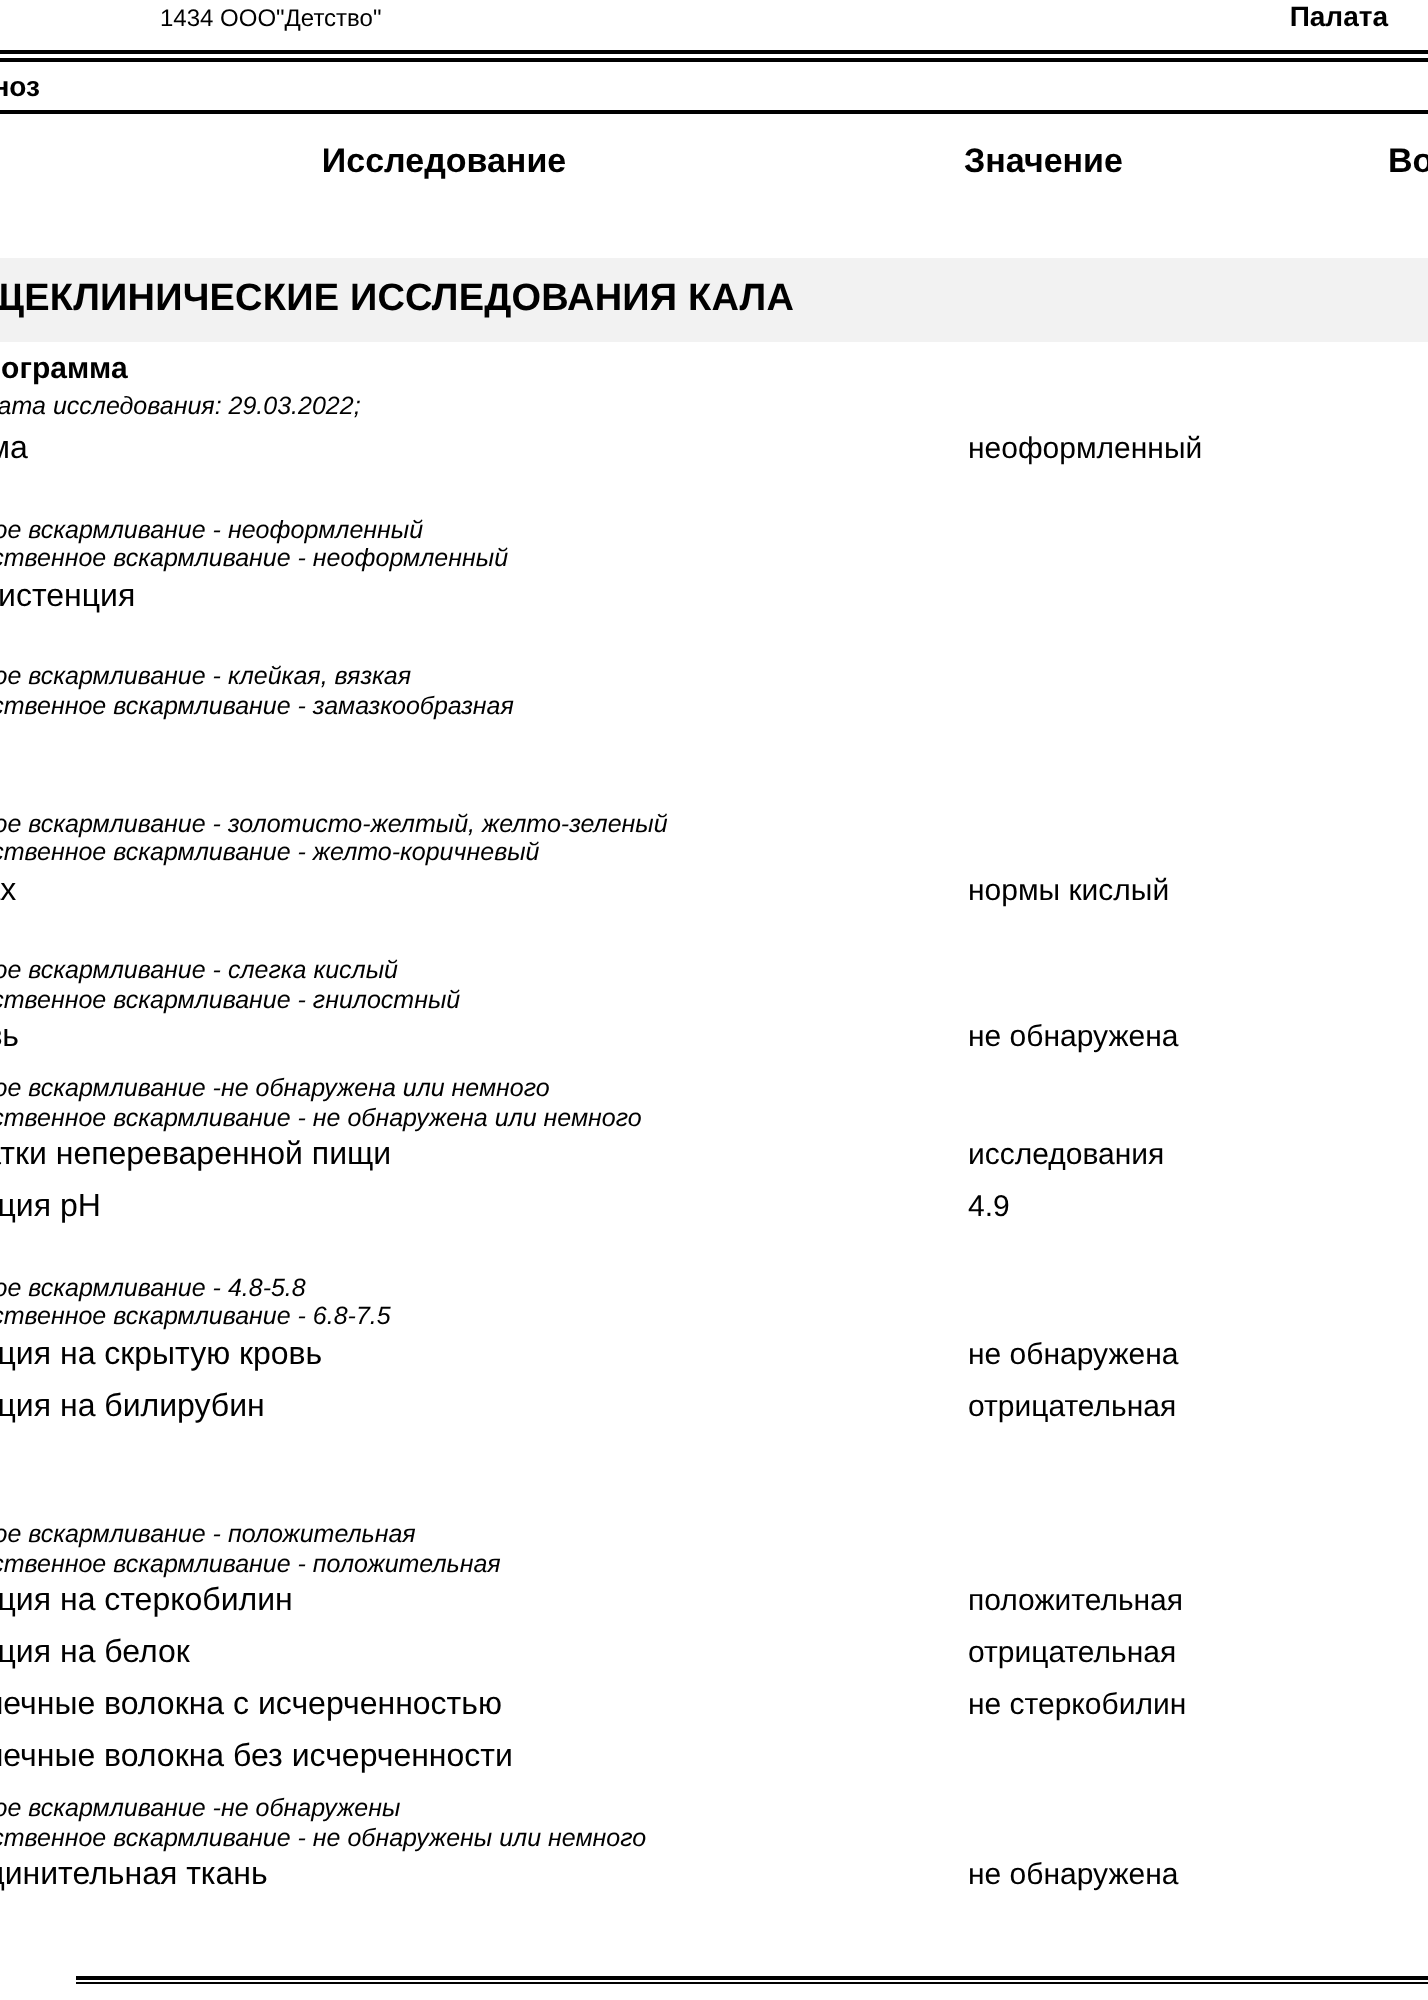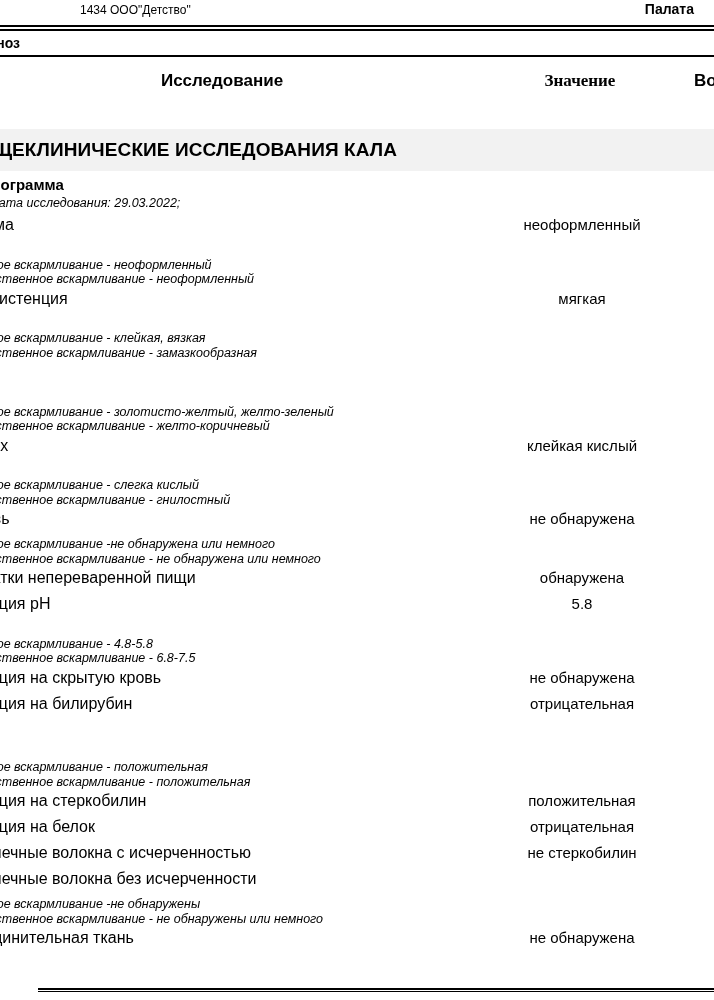--- a/index.html
+++ b/index.html
@@ -90,25 +90,23 @@
   }
   .ch-name {
     flex: 0 0 520px;
     text-align: center;
     font-size: 17px;
     font-weight: bold;
     white-space: nowrap;
   }
   .ch-value {
     flex: 0 0 196px;
-    text-align: center;
     font-size: 17px;
     font-weight: bold;
     white-space: nowrap;
-    font-family: Liberation Serif, serif;
   }
   .ch-norm {
     flex: 1 1 auto;
     text-align: left;
     font-size: 17px;
     font-weight: bold;
     white-space: nowrap;
     padding-left: 16px;
   }
 
@@ -149,21 +147,21 @@
     height: 26px;
   }
   .row-name {
     flex: 0 0 520px;
     font-size: 16px;
     padding-left: 2px;
     white-space: nowrap;
   }
   .row-value {
     flex: 0 0 196px;
-    text-align: center;
+    text-align: left;
     font-size: 15px;
     white-space: nowrap;
   }
   .row-norm {
     flex: 1 1 auto;
     font-size: 15px;
     padding-left: 16px;
     white-space: nowrap;
   }
 
@@ -232,64 +230,63 @@
         <div class="row-value">неоформленный</div>
         <div class="row-norm"></div>
       </div>
       <div class="notes">
         <div class="note head">Дети:</div>
         <div class="note">грудное вскармливание - неоформленный</div>
         <div class="note">искусственное вскармливание - неоформленный</div>
       </div>
       <div class="row">
         <div class="row-name">Консистенция</div>
-        <div class="row-value">мягкая</div>
         <div class="row-norm"></div>
       </div>
       <div class="notes">
         <div class="note head">Дети:</div>
         <div class="note">грудное вскармливание - клейкая, вязкая</div>
         <div class="note">искусственное вскармливание - замазкообразная</div>
       </div>
       <div class="row">
         <div class="row-name">Цвет</div>
         <div class="row-norm"></div>
       </div>
       <div class="notes">
         <div class="note head">Дети:</div>
         <div class="note">грудное вскармливание - золотисто-желтый, желто-зеленый</div>
         <div class="note">искусственное вскармливание - желто-коричневый</div>
       </div>
       <div class="row">
         <div class="row-name">Запах</div>
-        <div class="row-value">клейкая кислый</div>
+        <div class="row-value">нормы кислый</div>
         <div class="row-norm"></div>
       </div>
       <div class="notes">
         <div class="note head">Дети:</div>
         <div class="note">грудное вскармливание - слегка кислый</div>
         <div class="note">искусственное вскармливание - гнилостный</div>
       </div>
       <div class="row">
         <div class="row-name">Слизь</div>
         <div class="row-value">не обнаружена</div>
         <div class="row-norm"></div>
       </div>
       <div class="notes">
         <div class="note">грудное вскармливание -не обнаружена или немного</div>
         <div class="note">искусственное вскармливание - не обнаружена или немного</div>
       </div>
       <div class="row">
         <div class="row-name">Остатки непереваренной пищи</div>
-        <div class="row-value">обнаружена</div>
+        <div class="row-value">исследования</div>
         <div class="row-norm"></div>
       </div>
       <div class="row">
         <div class="row-name">Реакция pH</div>
-        <div class="row-value">5.8</div>
+        <div class="row-value">4.9</div>
         <div class="row-norm"></div>
       </div>
       <div class="notes">
         <div class="note head">Дети:</div>
         <div class="note">грудное вскармливание - 4.8-5.8</div>
         <div class="note">искусственное вскармливание - 6.8-7.5</div>
       </div>
       <div class="row">
         <div class="row-name">Реакция на скрытую кровь</div>
         <div class="row-value">не обнаружена</div>

